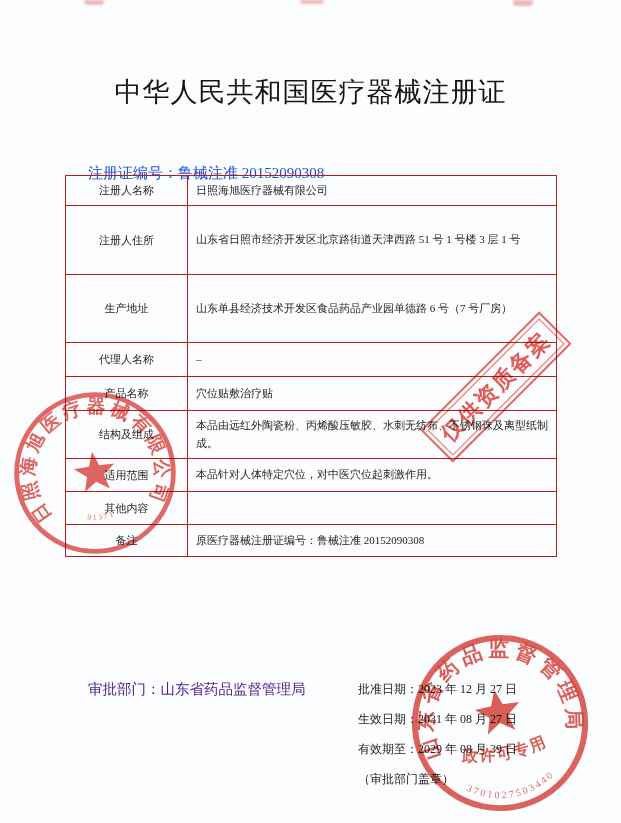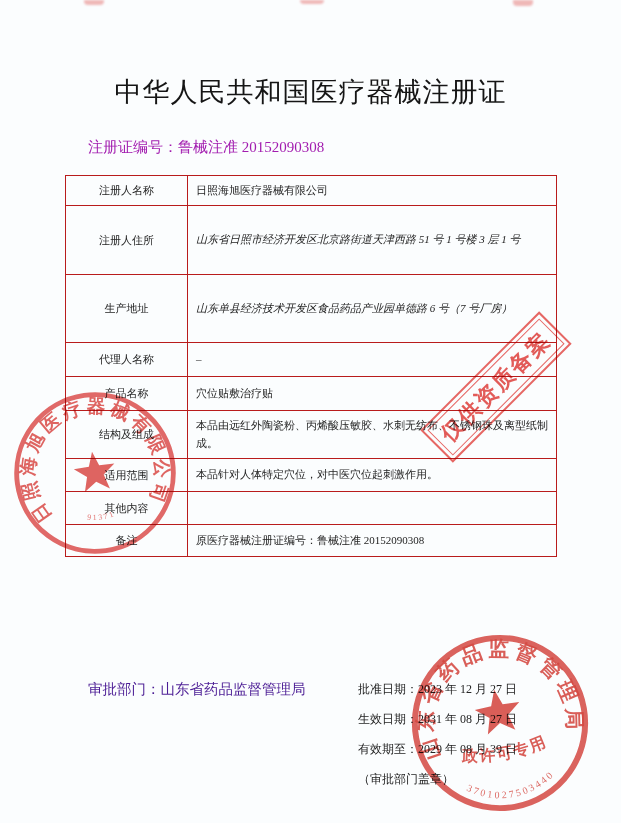--- a/index.html
+++ b/index.html
@@ -16,23 +16,23 @@
     overflow:hidden;
   }
   .doc-title{
     position:absolute;top:74px;left:0;width:100%;
     text-align:center;
     font-size:27px;font-weight:normal;
     letter-spacing:1px;
     color:#151515;
   }
   .reg-no{
-    position:absolute;top:138px;left:88px;
+    position:absolute;top:164px;left:88px;
     font-size:15px;
-    color:#a21caf;
+    color:#1d4ed8;
   }
   table.cert{
     position:absolute;top:175px;left:65px;
     width:492px;
     border-collapse:collapse;
     table-layout:fixed;
   }
   table.cert th, table.cert td{
     border:1px solid #b91c1c;
     font-size:11px;
@@ -40,21 +40,21 @@
     vertical-align:middle;
     padding:3px 8px;
     color:#242424;
   }
   table.cert th{
     width:113px;
     text-align:center;
     padding:3px 4px;
   }
   table.cert td{ text-align:left; line-height:1.55; }
-  tr.spread td{ line-height:2.15;font-style:italic; }
+  tr.spread td{ line-height:2.15; }
   td.tight{ font-size:13.5px; letter-spacing:-0.2px; }
   td.indent{ padding-left:24px; }
   .footer-left{
     position:absolute;top:674px;left:88px;
     font-size:14.5px;line-height:30px;color:#4c1d95;
   }
   .footer-right{
     position:absolute;top:674px;left:358px;
     font-size:12px;line-height:30px;color:#242424;
   }

